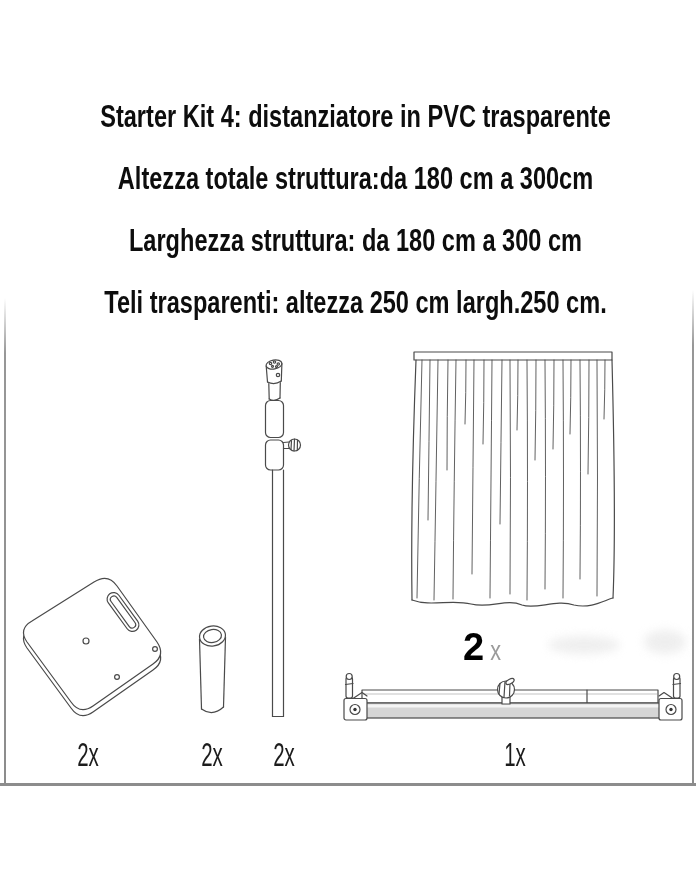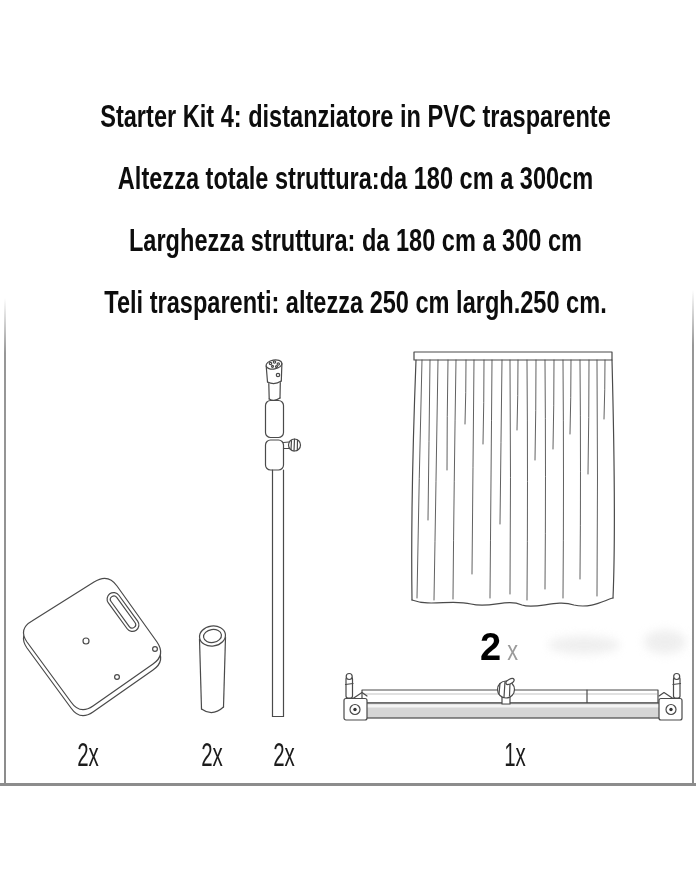--- a/index.html
+++ b/index.html
@@ -10,21 +10,21 @@
   .canvas{position:relative;width:700px;height:869px;background:#fff;overflow:hidden;
           font-family:"Liberation Sans", sans-serif;}
   
   .titles{position:absolute;left:0;right:0;top:86px;text-align:center;margin-left:11px;}
   .t{height:62px;line-height:62px;font-weight:bold;font-size:31px;color:var(--ink);
      white-space:nowrap;transform:scaleX(.76);transform-origin:50% 50%;}
   
   .qty{position:absolute;top:736px;width:64px;text-align:center;font-size:33px;
        color:#1c1c1c;transform:scaleX(.62);transform-origin:50% 50%;white-space:nowrap;}
   #qty-base{left:56px;} #qty-tube{left:180px;} #qty-pole{left:252px;} #qty-bar{left:483px;}
-  .curtain-qty{position:absolute;left:480px;top:626px;white-space:nowrap;text-align:center;}
+  .curtain-qty{position:absolute;left:463px;top:626px;white-space:nowrap;text-align:center;}
   .curtain-qty .big{font-weight:bold;font-size:38px;color:#000;}
   .curtain-qty .sfx{font-size:27px;color:var(--muted);margin-left:5px;display:inline-block;
                     transform:scaleX(.8);}
   
   svg{position:absolute;overflow:visible;}
   #pole-svg{left:253px;top:352px;width:52px;height:372px;}
   #curtain-svg{left:406px;top:348px;width:212px;height:268px;}
   #plate-svg{left:6px;top:563px;width:172px;height:162px;}
   #tube-svg{left:193px;top:616px;width:42px;height:107px;}
   #bar-svg{left:336px;top:670px;width:354px;height:64px;}

